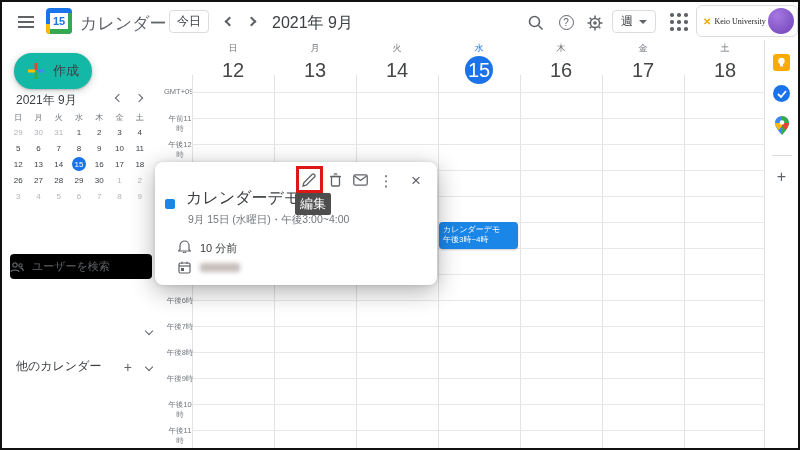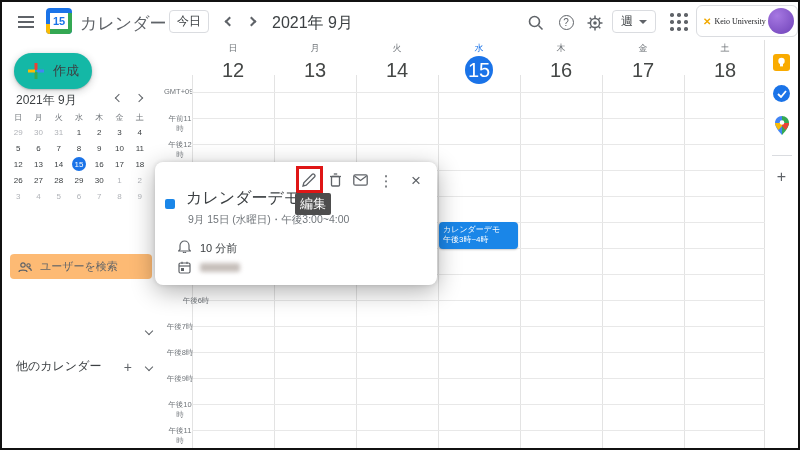--- a/index.html
+++ b/index.html
@@ -42,21 +42,21 @@
   .mini-title { position:absolute; left:14px; top:52px; font-size:12px; color:#3c4043; }
   .mini-nav-prev { position:absolute; left:114px; top:55px; width:6px; height:6px; border-right:1.5px solid #5f6368; border-bottom:1.5px solid #5f6368; transform:rotate(135deg); cursor:pointer; }
   .mini-nav-next { position:absolute; left:134px; top:55px; width:6px; height:6px; border-right:1.5px solid #5f6368; border-bottom:1.5px solid #5f6368; transform:rotate(-45deg); cursor:pointer; }
   .mini-grid { position:absolute; left:6px; top:70px; width:142px; }
   .mini-row { display:flex; }
   .mini-cell { width:20.3px; height:16px; font-size:8px; display:flex; align-items:center; justify-content:center; color:#3c4043; cursor:pointer; }
   .mini-cell.hdr { color:#70757a; cursor:default; height:14px; }
   .mini-cell.out { color:#b0b3b8; }
   .mini-cell.sel span { width:14px; height:14px; border-radius:50%; background:#1a73e8; color:#fff; display:flex; align-items:center; justify-content:center; }
   .guests-label { position:absolute; left:14px; top:213px; font-size:12px; color:#3c4043; }
-  .guest-search { position:absolute; left:8px; top:214px; width:142px; height:25px; background:#fdba74; border-radius:4px; display:flex; align-items:center; gap:8px; padding-left:8px; cursor:text; }
+  .guest-search { position:absolute; left:8px; top:214px; width:142px; height:25px; background:#000000; border-radius:4px; display:flex; align-items:center; gap:8px; padding-left:0; cursor:text; }
   .guest-search span { font-size:11px; color:#5f6368; }
   .side-row { position:absolute; left:14px; width:136px; font-size:12px; color:#3c4043; display:flex; align-items:center; cursor:pointer; }
   .side-row .spacer { flex:1; }
   .plus-glyph { font-size:14px; color:#5f6368; margin-right:14px; cursor:pointer; }
   .chev-down-sm { width:6px; height:6px; border-right:1.5px solid #5f6368; border-bottom:1.5px solid #5f6368; transform:rotate(45deg); }
 
   
   .main { position:absolute; left:160px; top:40px; right:35px; bottom:2px; }
   .day-col-head { position:absolute; width:82px; text-align:center; top:2px; cursor:pointer; }
   .day-wk { font-size:9px; color:#70757a; height:12px; }
@@ -375,21 +375,21 @@
     <div class="hline" style="top: 338px;"></div>
     <div class="hline" style="top: 364px;"></div>
     <div class="hline" style="top: 390px;"></div>
     <div class="hour-label" style="top: 74px;">午前11時</div>
     <div class="hour-label" style="top: 100px;">午後12時</div>
     <div class="hour-label" style="top: 126px;">午後1時</div>
     <div class="hour-label" style="top: 152px;">午後2時</div>
     <div class="hour-label" style="top: 178px;">午後3時</div>
     <div class="hour-label" style="top: 204px;">午後4時</div>
     <div class="hour-label" style="top: 230px;">午後5時</div>
-    <div class="hour-label" style="top: 256px; margin-left: 16px;">午後6時</div>
+    <div class="hour-label" style="top: 256px;">午後6時</div>
     <div class="hour-label" style="top: 282px;">午後7時</div>
     <div class="hour-label" style="top: 308px;">午後8時</div>
     <div class="hour-label" style="top: 334px;">午後9時</div>
     <div class="hour-label" style="top: 360px;">午後10時</div>
     <div class="hour-label" style="top: 386px;">午後11時</div>
     <div class="event-block" style="left: 279px; top: 182px; width: 79px; height: 27px; background: rgb(26, 134, 232);">
       <div>カレンダーデモ</div>
       <div>午後3時~4時</div>
     </div>
   </div>

